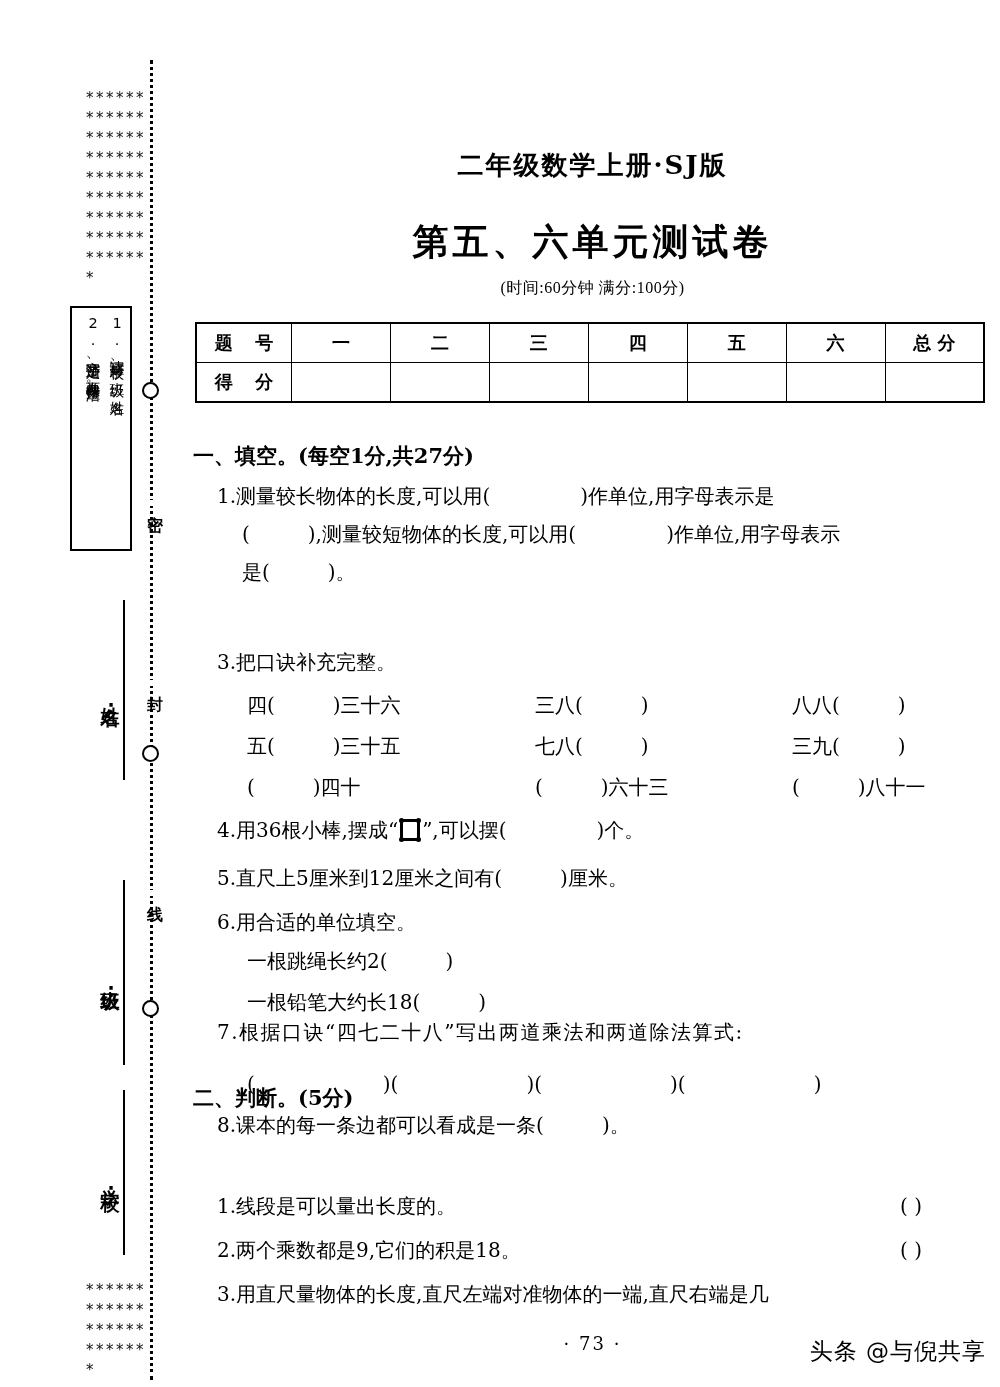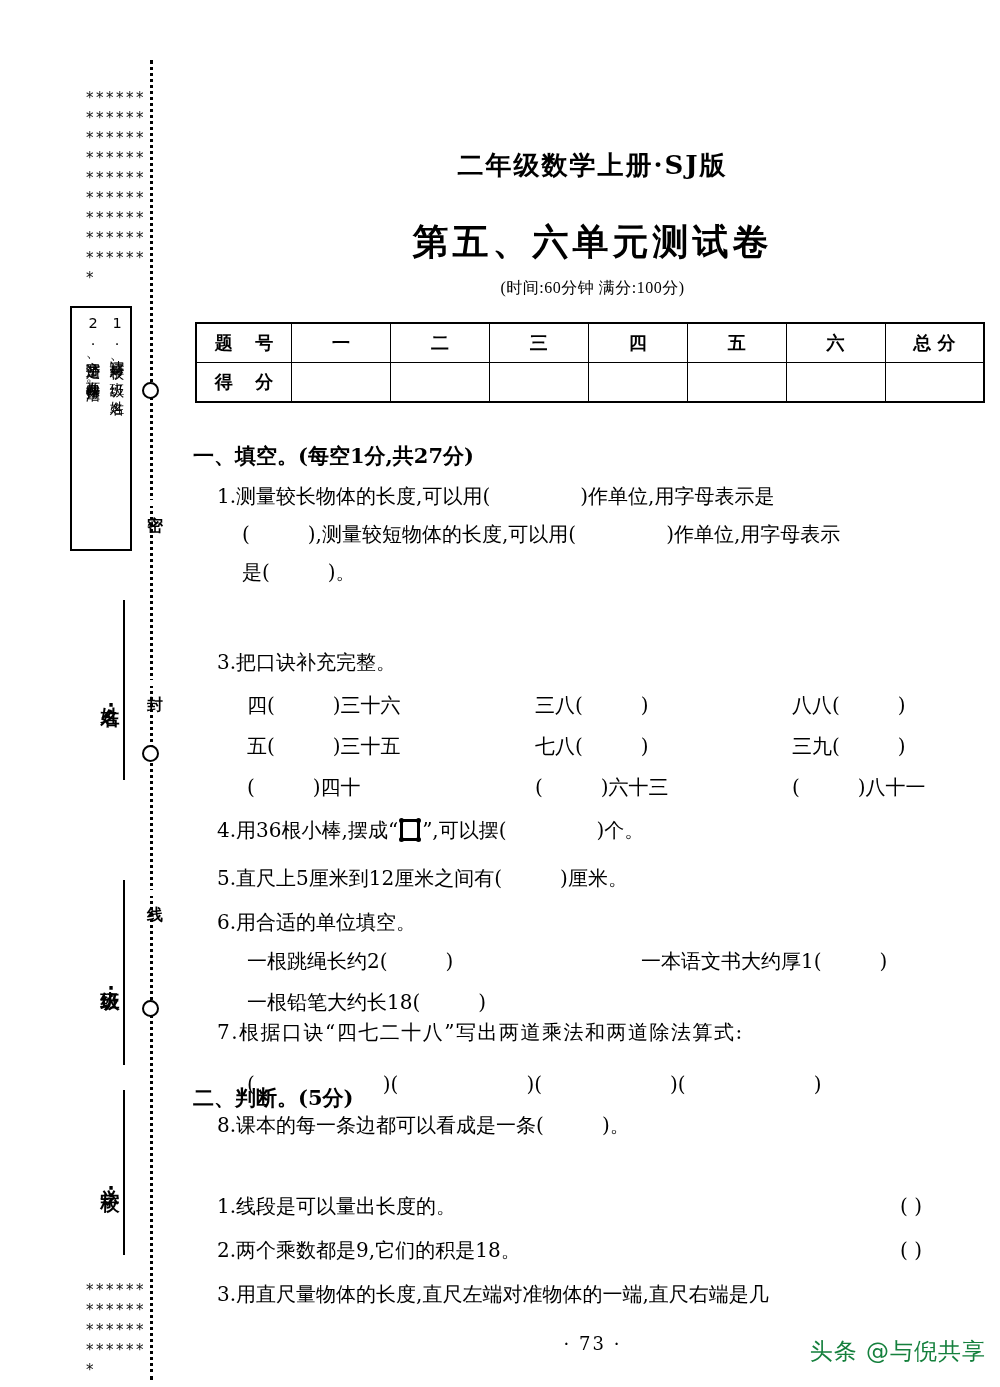--- a/index.html
+++ b/index.html
@@ -259,21 +259,21 @@
     width: 815px;
     text-align: center;
     font-size: 18px;
     font-family: "DejaVu Serif", serif;
     letter-spacing: 2px;
   }
   #watermark {
     position: absolute;
     right: 14px; top: 1336px;
     font-size: 23px;
-    color: #15803d;
+    color: #000000;
     font-family: "DejaVu Sans", sans-serif;
     letter-spacing: 1px;
     white-space: nowrap;
   }
 </style>
 </head>
 <body>
 
 <div id="left-margin">
 
@@ -388,23 +388,20 @@
   <div class="q" style="left:32px; top:866px;">
     <span>5.</span><span>直尺上5厘米到12厘米之间有(</span><span class="blank-md"></span><span>)厘米。</span>
   </div>
 
   <div class="q" style="left:32px; top:910px;">
     <span>6.</span><span>用合适的单位填空。</span>
   </div>
   <div class="col" style="left:62px; top:948px;">
     <span>一根跳绳长约2(</span><span class="blank-md"></span><span>)</span>
   </div>
-  <div class="col" style="left:456px; top:948px;">
-    <span>一本语文书大约厚1(</span><span class="blank-md"></span><span>)</span>
-  </div>
   <div class="col" style="left:62px; top:989px;">
     <span>一根铅笔大约长18(</span><span class="blank-md"></span><span>)</span>
   </div>
 
   <div class="q" style="left:32px; top:972px; letter-spacing:1.5px;margin-top:48px;">
     <span>7.</span><span>根据口诀“四七二十八”写出两道乘法和两道除法算式:</span>
   </div>
   <div class="q" style="left:62px; top:1072px;">
     <span>(</span><span class="blank-xl"></span><span>)(</span><span class="blank-xl"></span><span>)(</span><span class="blank-xl"></span><span>)(</span><span class="blank-xl"></span><span>)</span>
   </div>

